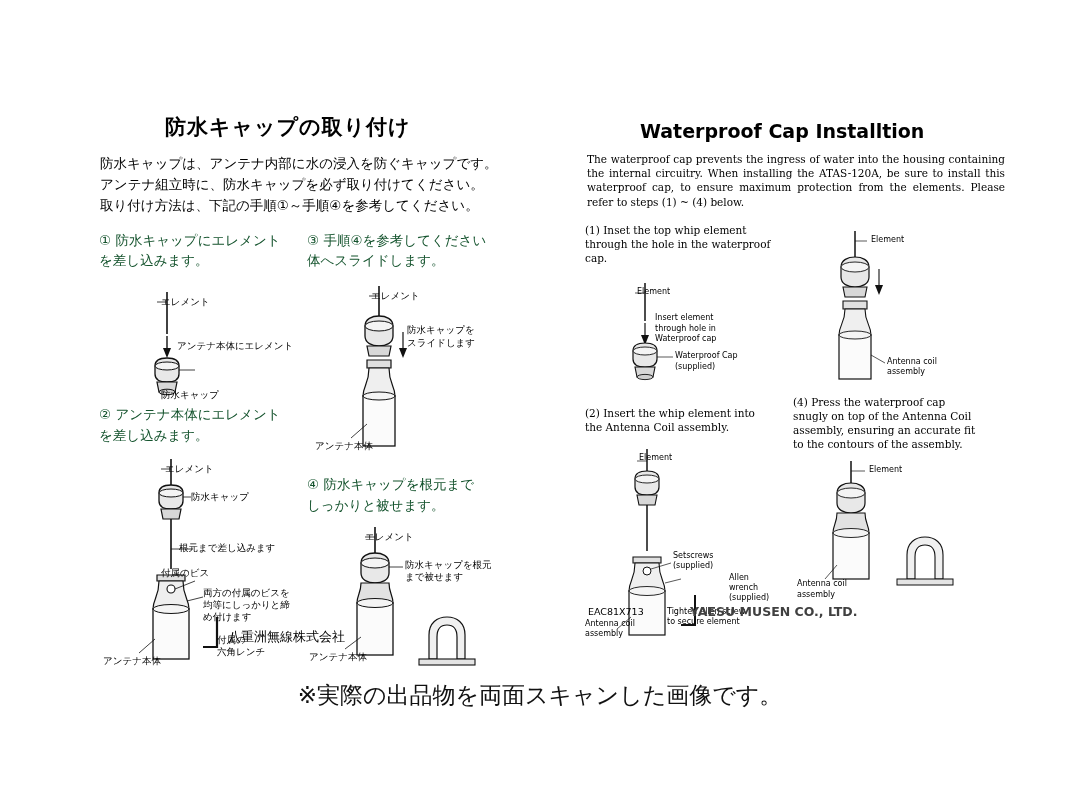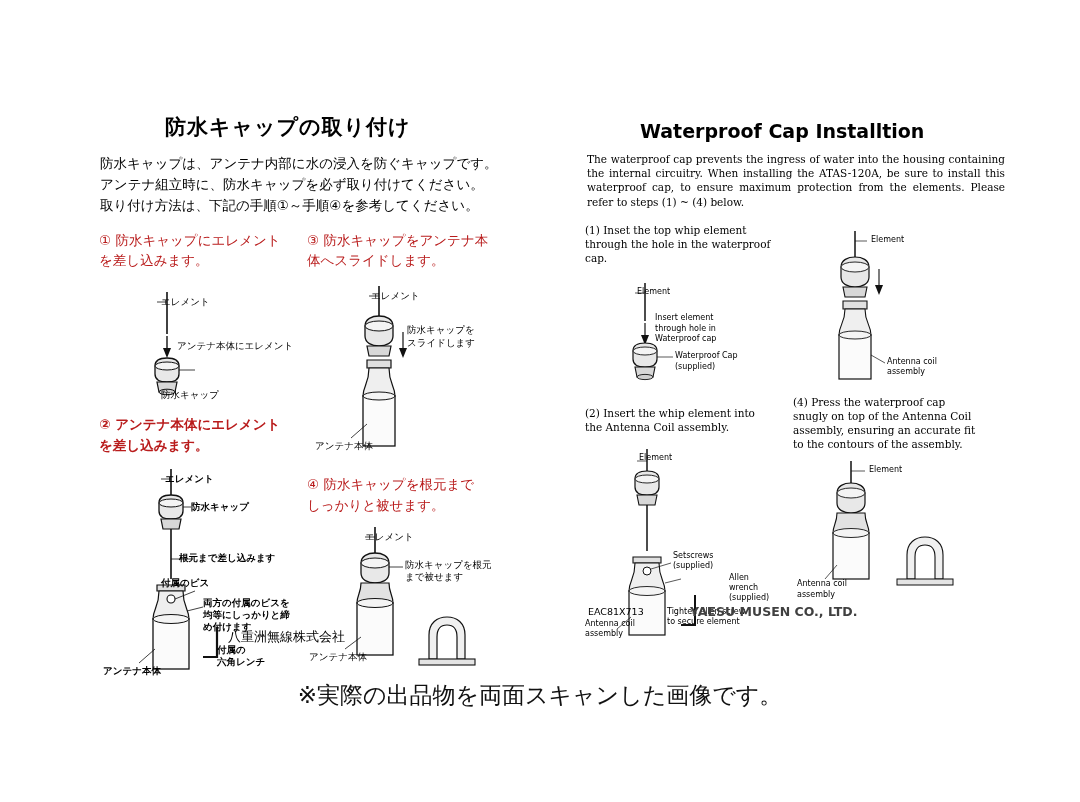--- a/index.html
+++ b/index.html
@@ -51,21 +51,21 @@
     height: 430px;
   }
   .jp-col-left { position: absolute; left: 4px; top: 0; width: 196px; }
   .jp-col-right { position: absolute; left: 212px; top: 0; width: 200px; }
 
   .jp-step-head {
     font-family: "DejaVu Sans", sans-serif;
     font-size: 13.5px;
     line-height: 1.5;
     margin-bottom: 4px;
-    color: #b91c1c;
+    color: #14532d;
   }
   .jp-caption {
     font-family: "DejaVu Sans", sans-serif;
     font-size: 9.5px;
     color: #000;
     line-height: 1.3;
   }
   .jp-footer {
     position: absolute;
     left: 228px;
@@ -188,21 +188,21 @@
 
               <line x1="68" y1="28" x2="58" y2="28" stroke="#111" stroke-width="0.8"></line>
               <line x1="80" y1="96" x2="96" y2="96" stroke="#111" stroke-width="0.8"></line>
             </svg>
             <div class="jp-caption abs" style="left:62px; top:22px;">エレメント</div>
             <div class="jp-caption abs" style="left:78px; top:66px;">アンテナ本体にエレメント</div>
             <div class="jp-caption abs" style="left:62px; top:115px;">防水キャップ</div>
           </div>
         </div>
 
-        <div style="margin-top:10px;font-weight:bold;">
+        <div style="">
           <div class="jp-step-head">
             <span>②</span>
             <span style="white-space: pre-line;">アンテナ本体にエレメント
 を差し込みます。</span>
           </div>
 
           <div style="position:relative; height:230px;">
             <svg width="196" height="230" viewBox="0 0 196 230">
 
               <line x1="72" y1="10" x2="72" y2="40" stroke="#111" stroke-width="1.6"></line>
@@ -241,21 +241,21 @@
             <div class="jp-caption abs" style="left:4px; top:206px;">アンテナ本体</div>
           </div>
         </div>
       </div>
 
       <div class="jp-col-right">
 
         <div>
           <div class="jp-step-head">
             <span>③</span>
-            <span style="white-space: pre-line;">防水キャップをアンテナ本
+            <span style="white-space: pre-line;">手順④を参考してください
 体へスライドします。</span>
           </div>
 
           <div style="position:relative; height:200px;">
             <svg width="200" height="200" viewBox="0 0 200 200">
               <line x1="72" y1="12" x2="72" y2="46" stroke="#111" stroke-width="1.6"></line>
 
               <path d="M58,52 C58,45 65,42 72,42 C79,42 86,45 86,52 L86,62 C86,69 79,72 72,72 C65,72 58,69 58,62 Z" fill="#e8e8e8" stroke="#111" stroke-width="1.3"></path>
               <ellipse cx="72" cy="52" rx="14" ry="5" fill="#f4f4f4" stroke="#111" stroke-width="1"></ellipse>
               <path d="M60,72 L84,72 L82,82 L62,82 Z" fill="#d8d8d8" stroke="#111" stroke-width="1.2"></path>

